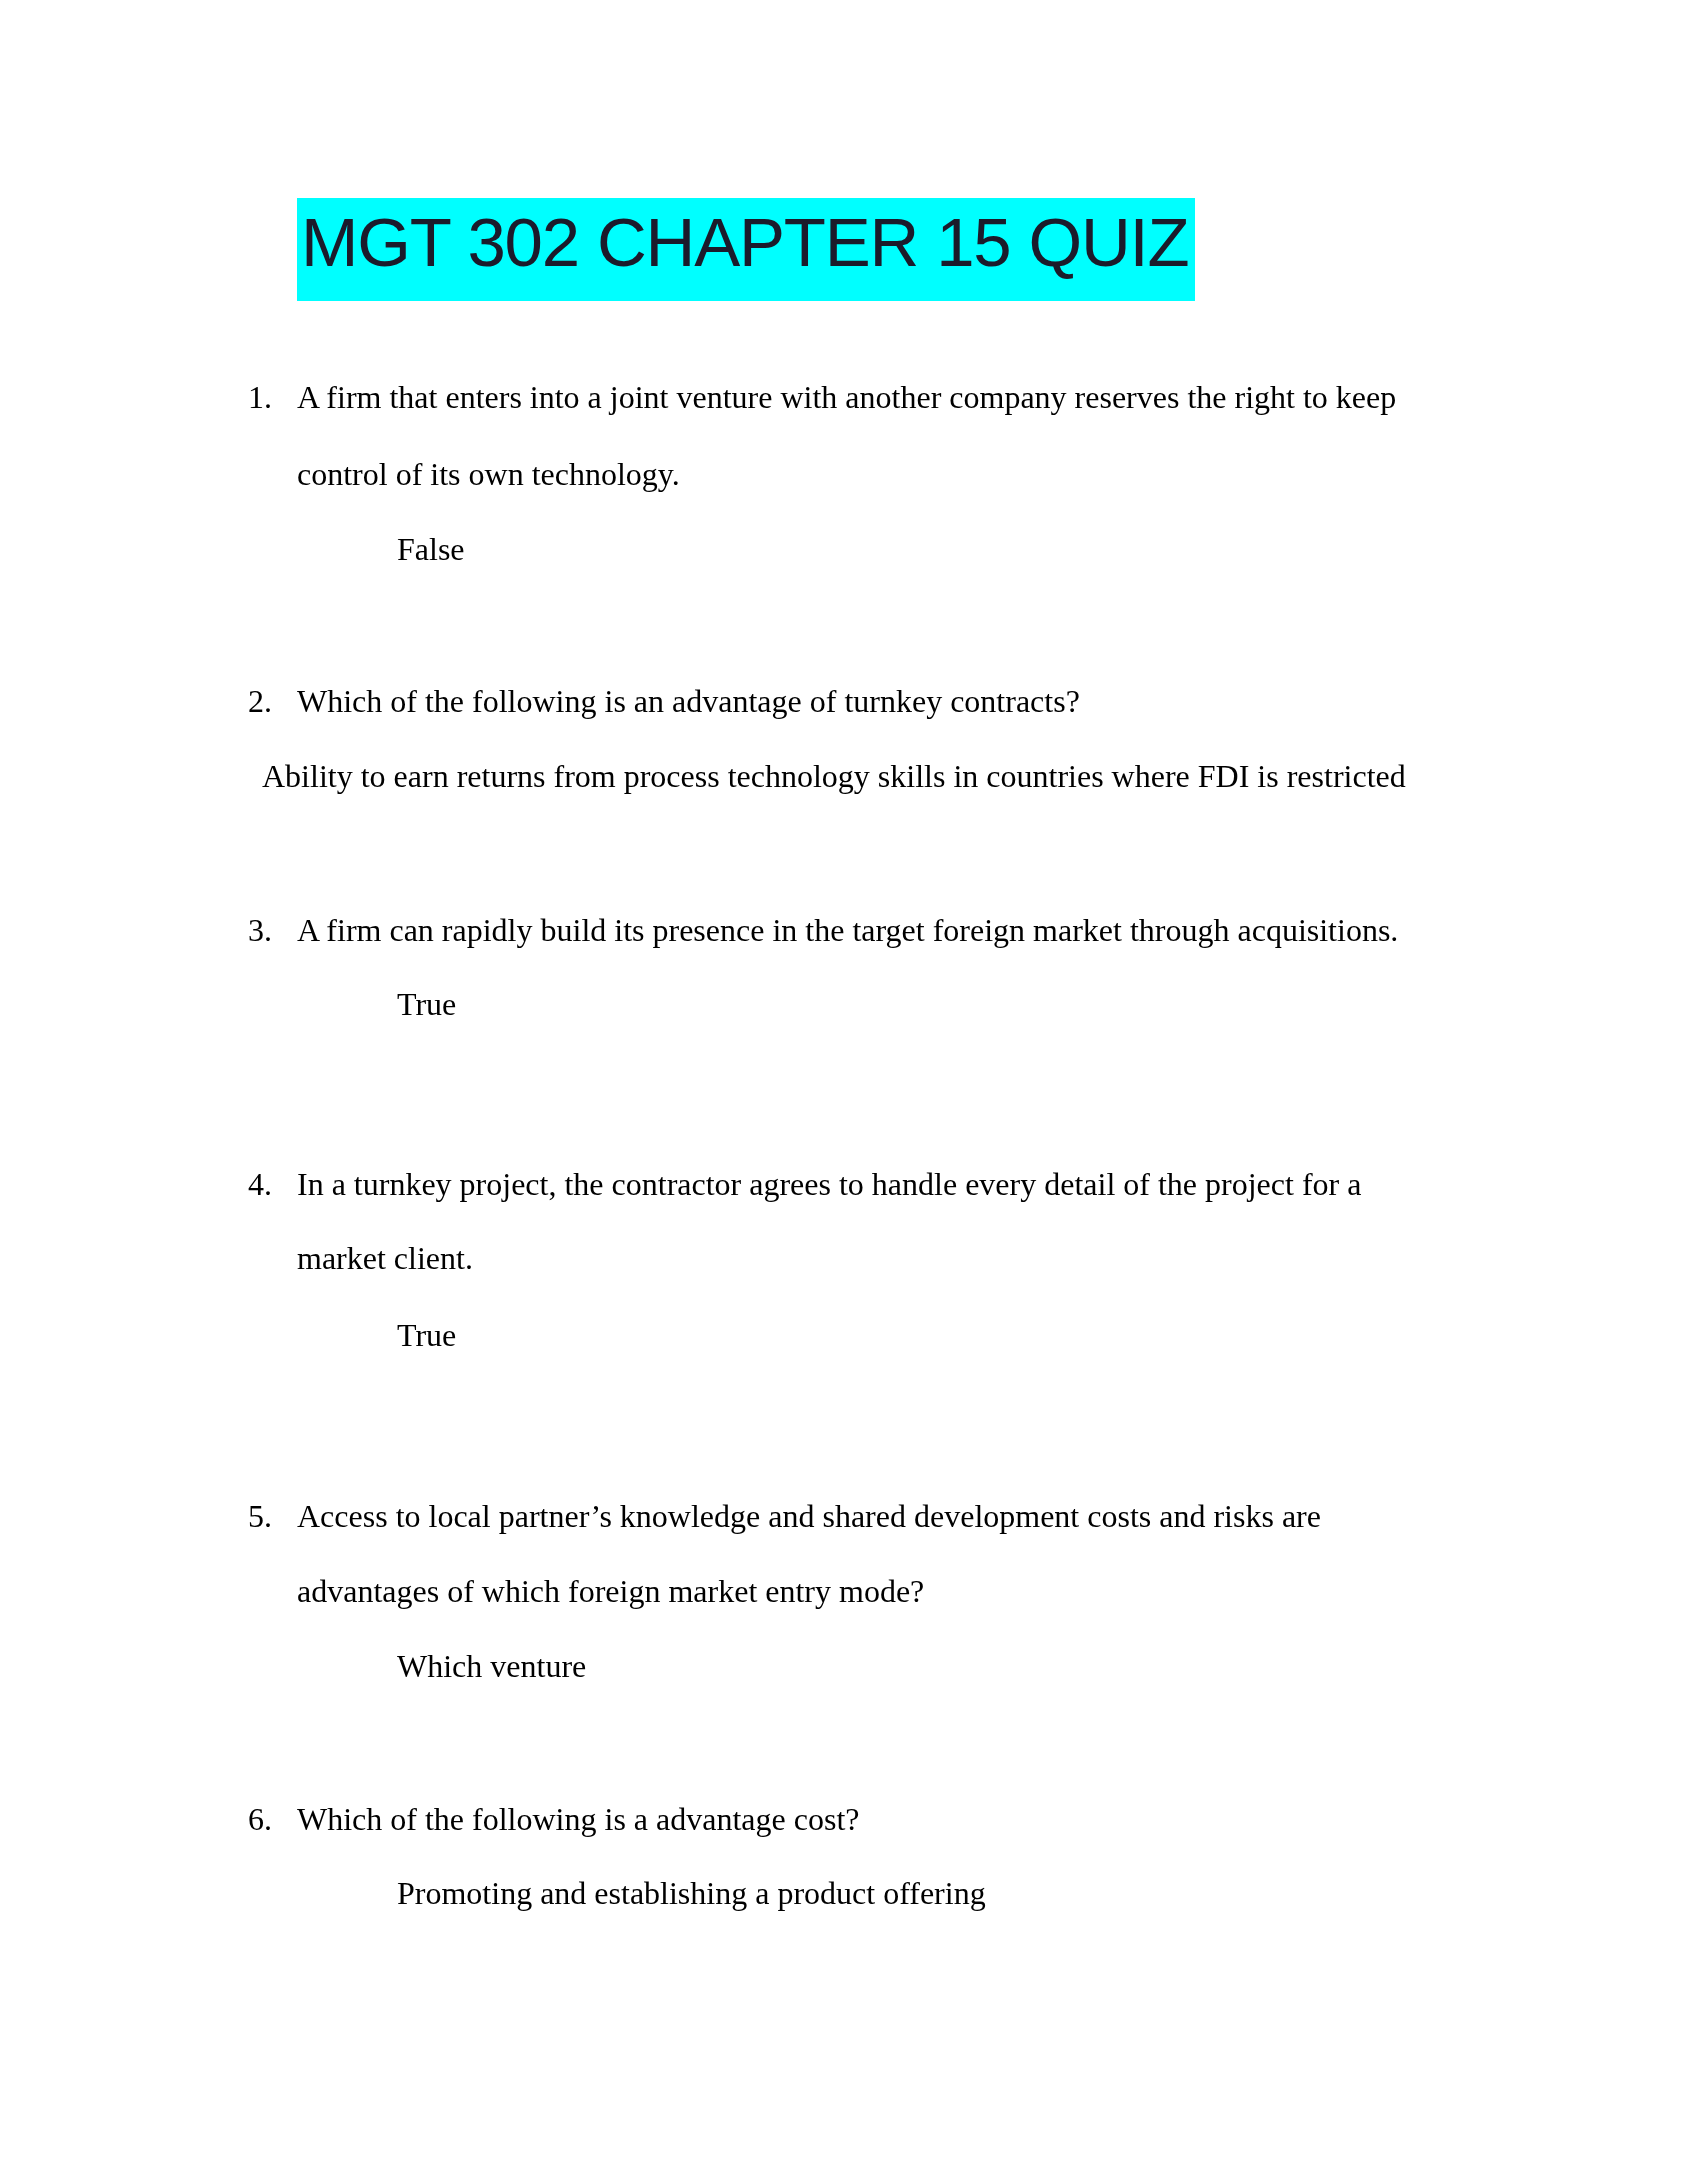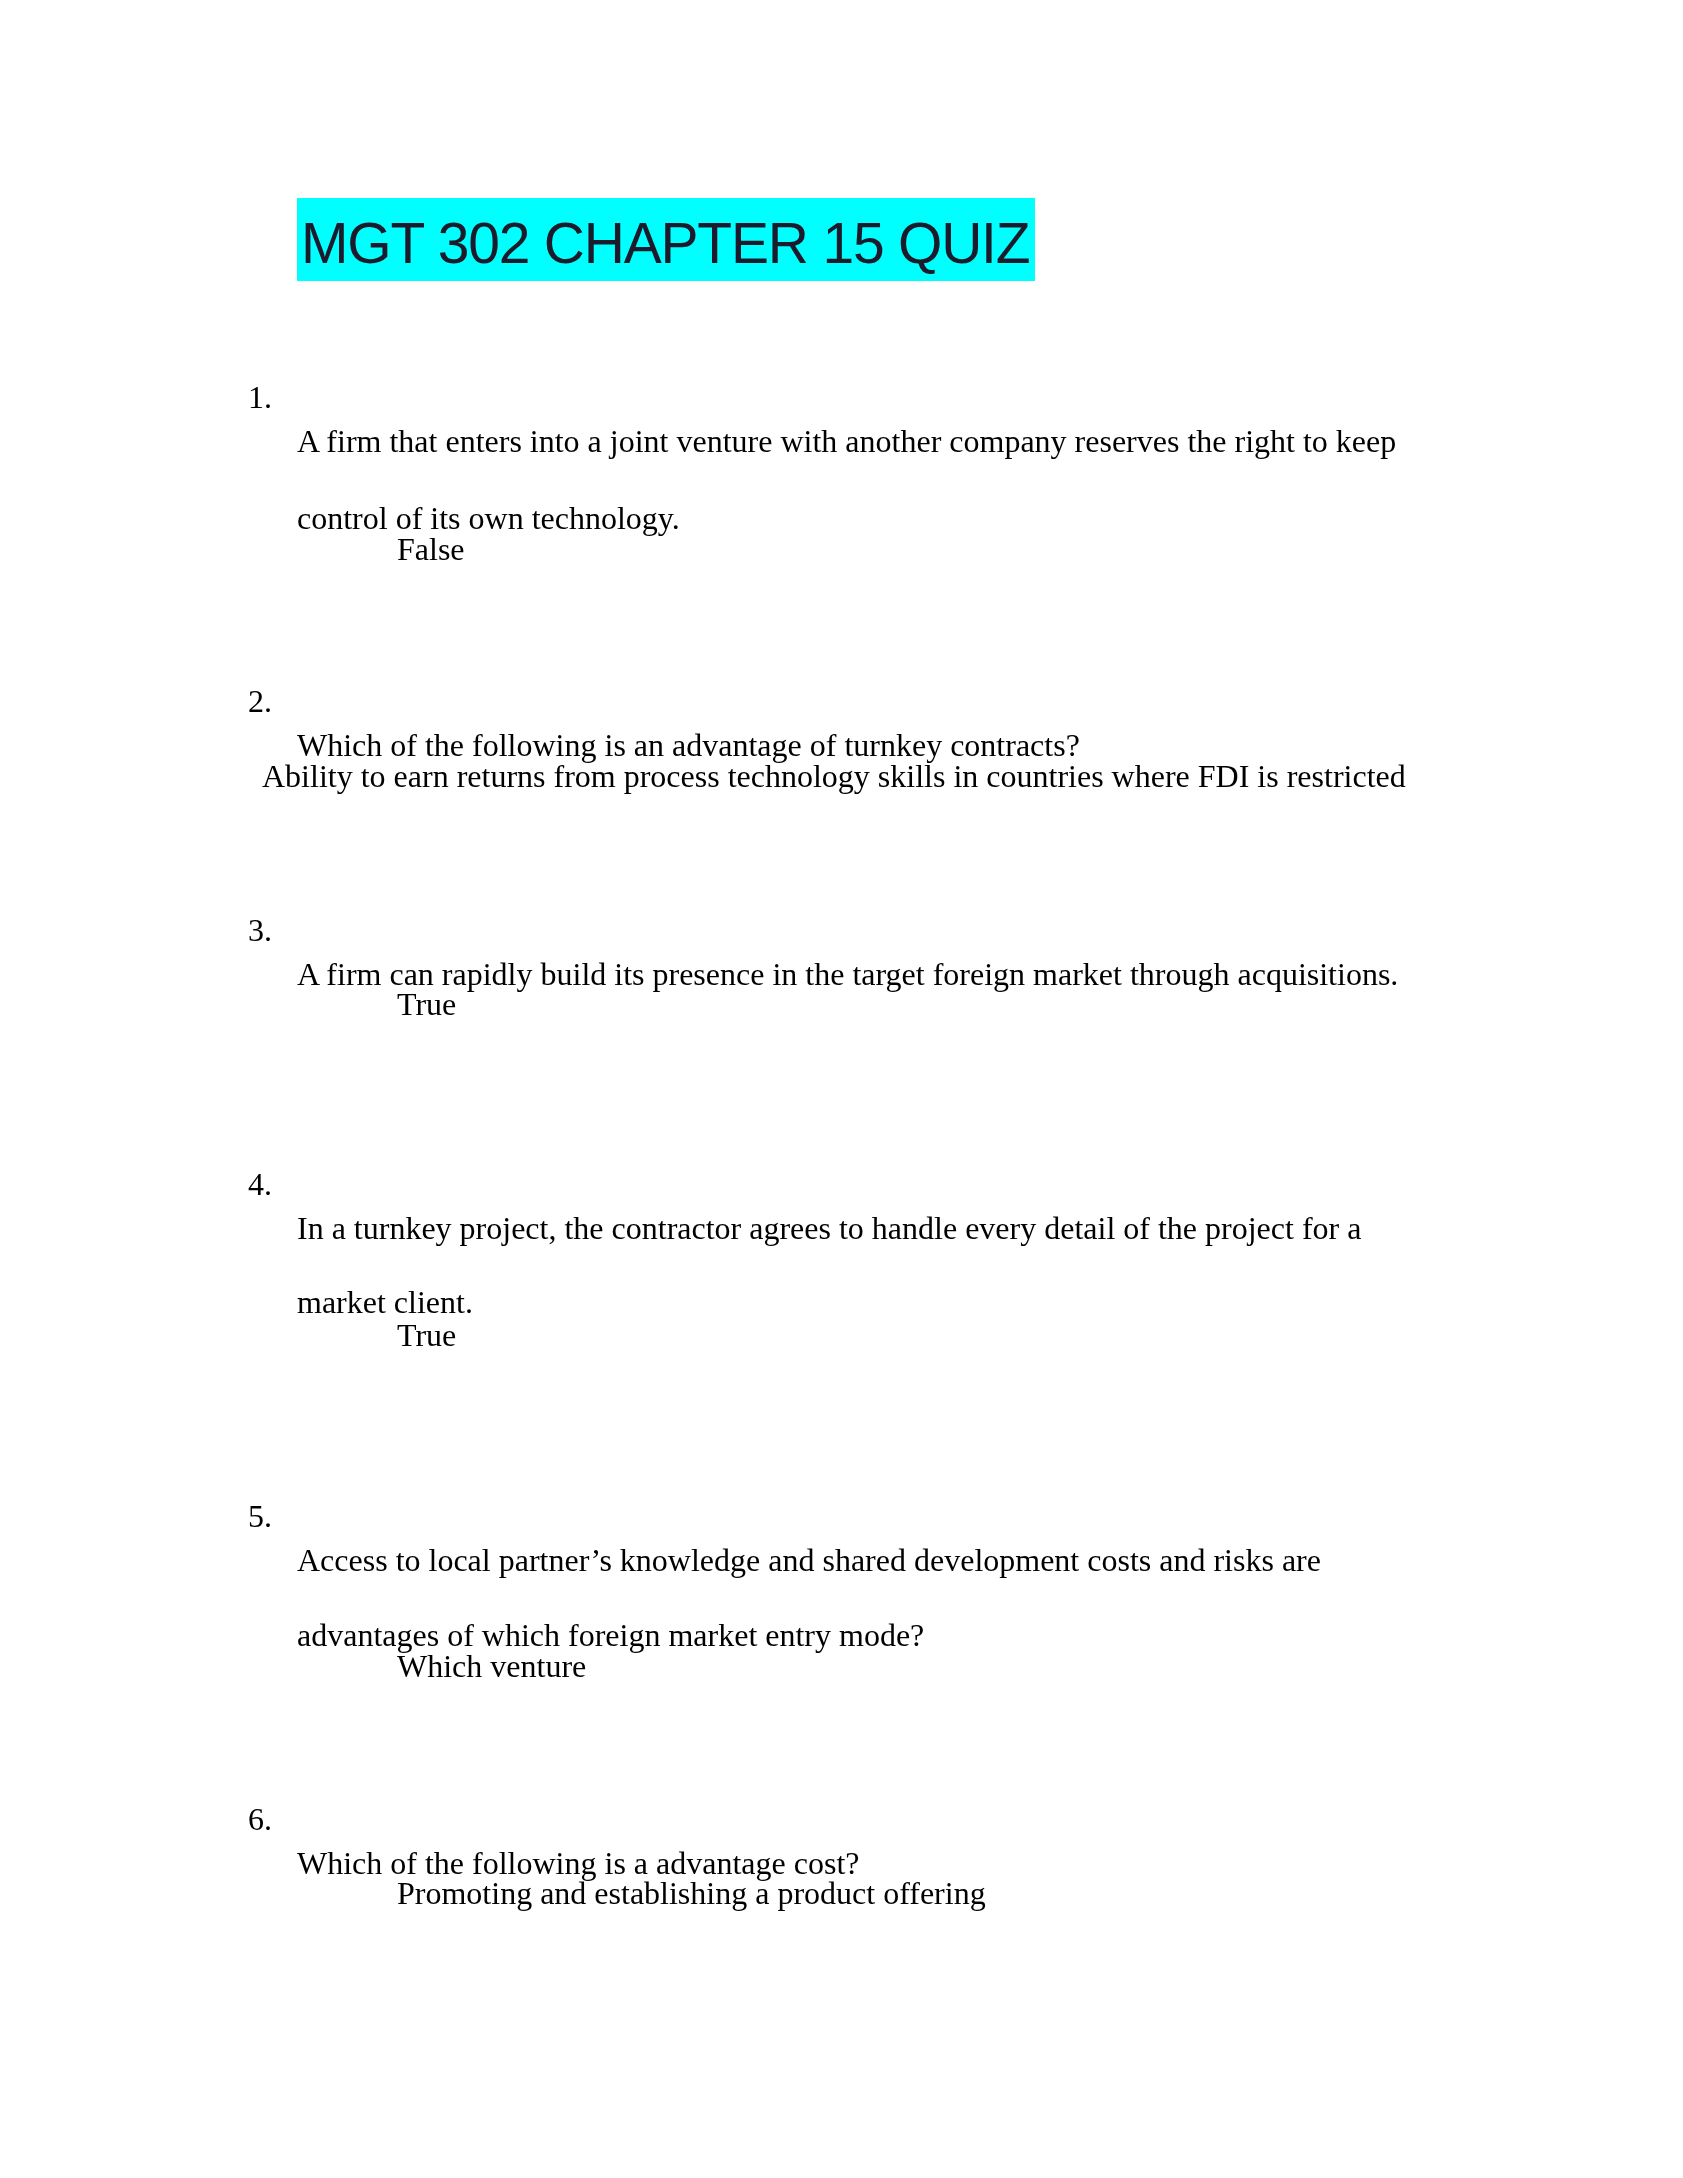--- a/index.html
+++ b/index.html
@@ -17,40 +17,40 @@
       position: absolute;
       left: 0; top: 0;
       width: 1683px;
       height: 2178px;
       background: #ffffff;
     }
     .title {
       position: absolute;
       left: 297px;
       top: 198px;
-      height: 83px;
+      height: 103px;
       line-height: 90px;
       padding: 0 6px 0 4px;
       background: #00ffff;
       color: #1b1b2b;
       font-family: "Liberation Sans", sans-serif;
-      font-size: 57px;
+      font-size: 69px;
       letter-spacing: -1.2px;
       white-space: nowrap;
     }
     .line {
       position: absolute;
       font-family: "Liberation Serif", serif;
       font-size: 32px;
       line-height: 32px;
       color: #000000;
       white-space: nowrap;
     }
     .num { left: 248px; }
-    .qtext { left: 297px; margin-top: 44px; }
+    .qtext { left: 297px; }
     .ans { left: 397px; }
     .ans-flush { left: 262px; }
   </style>
 </head>
 <body>
 
 <div class="page">
 
   <div class="title">MGT 302 CHAPTER 15 QUIZ</div>
 

